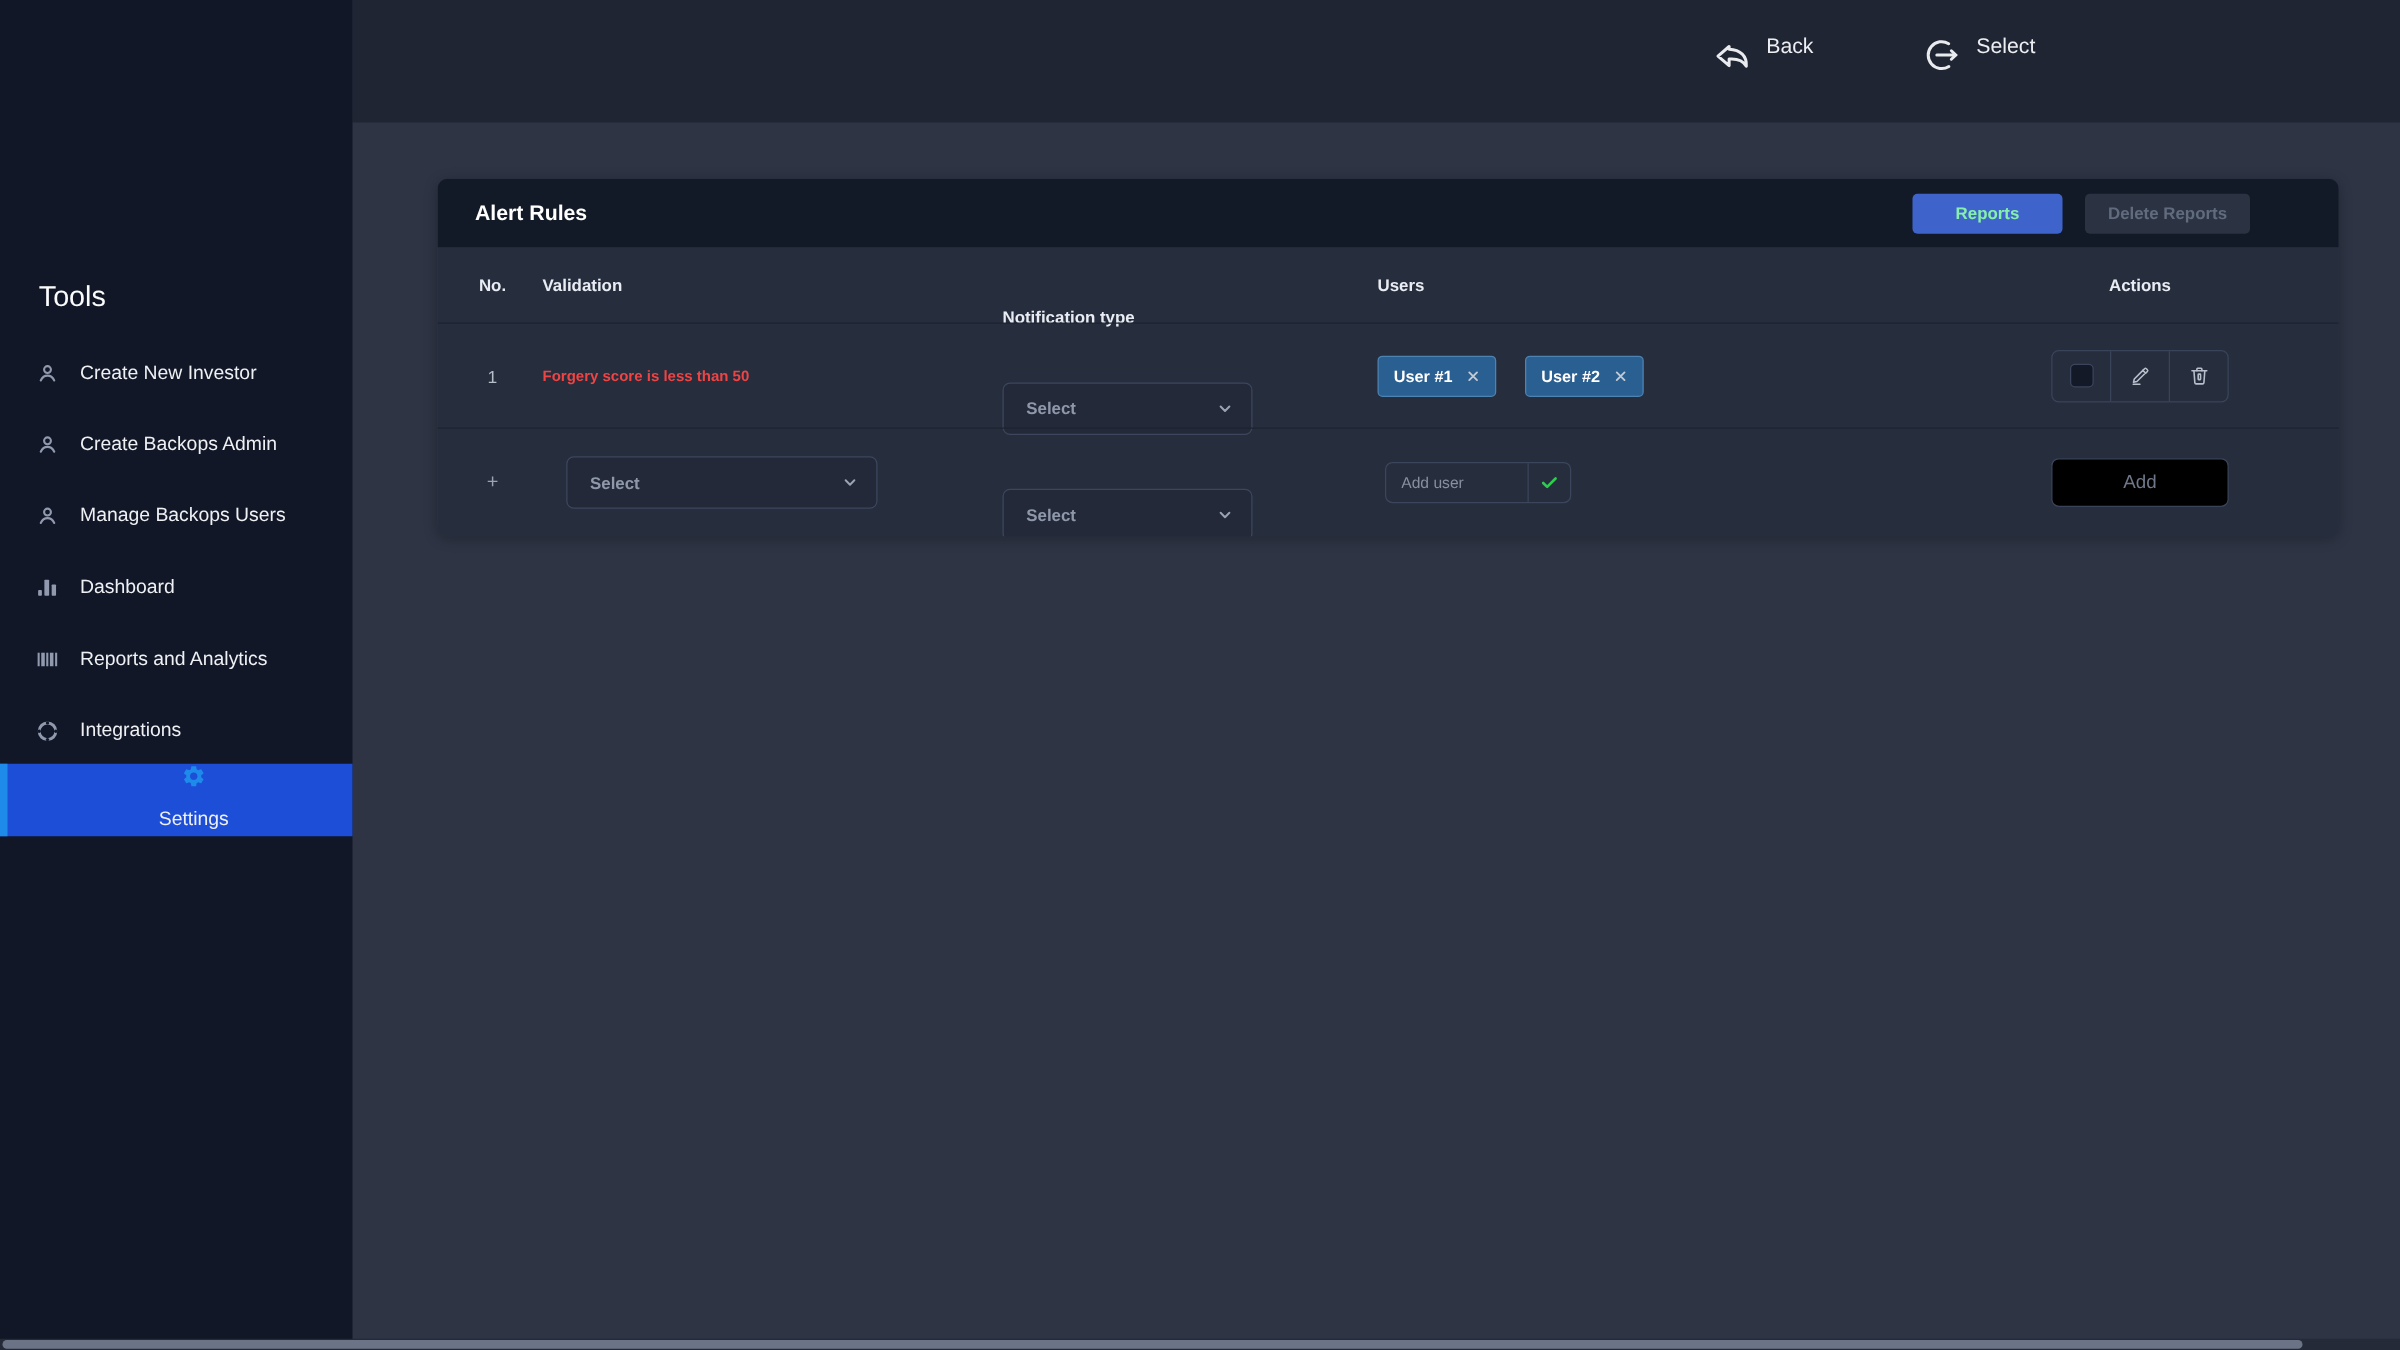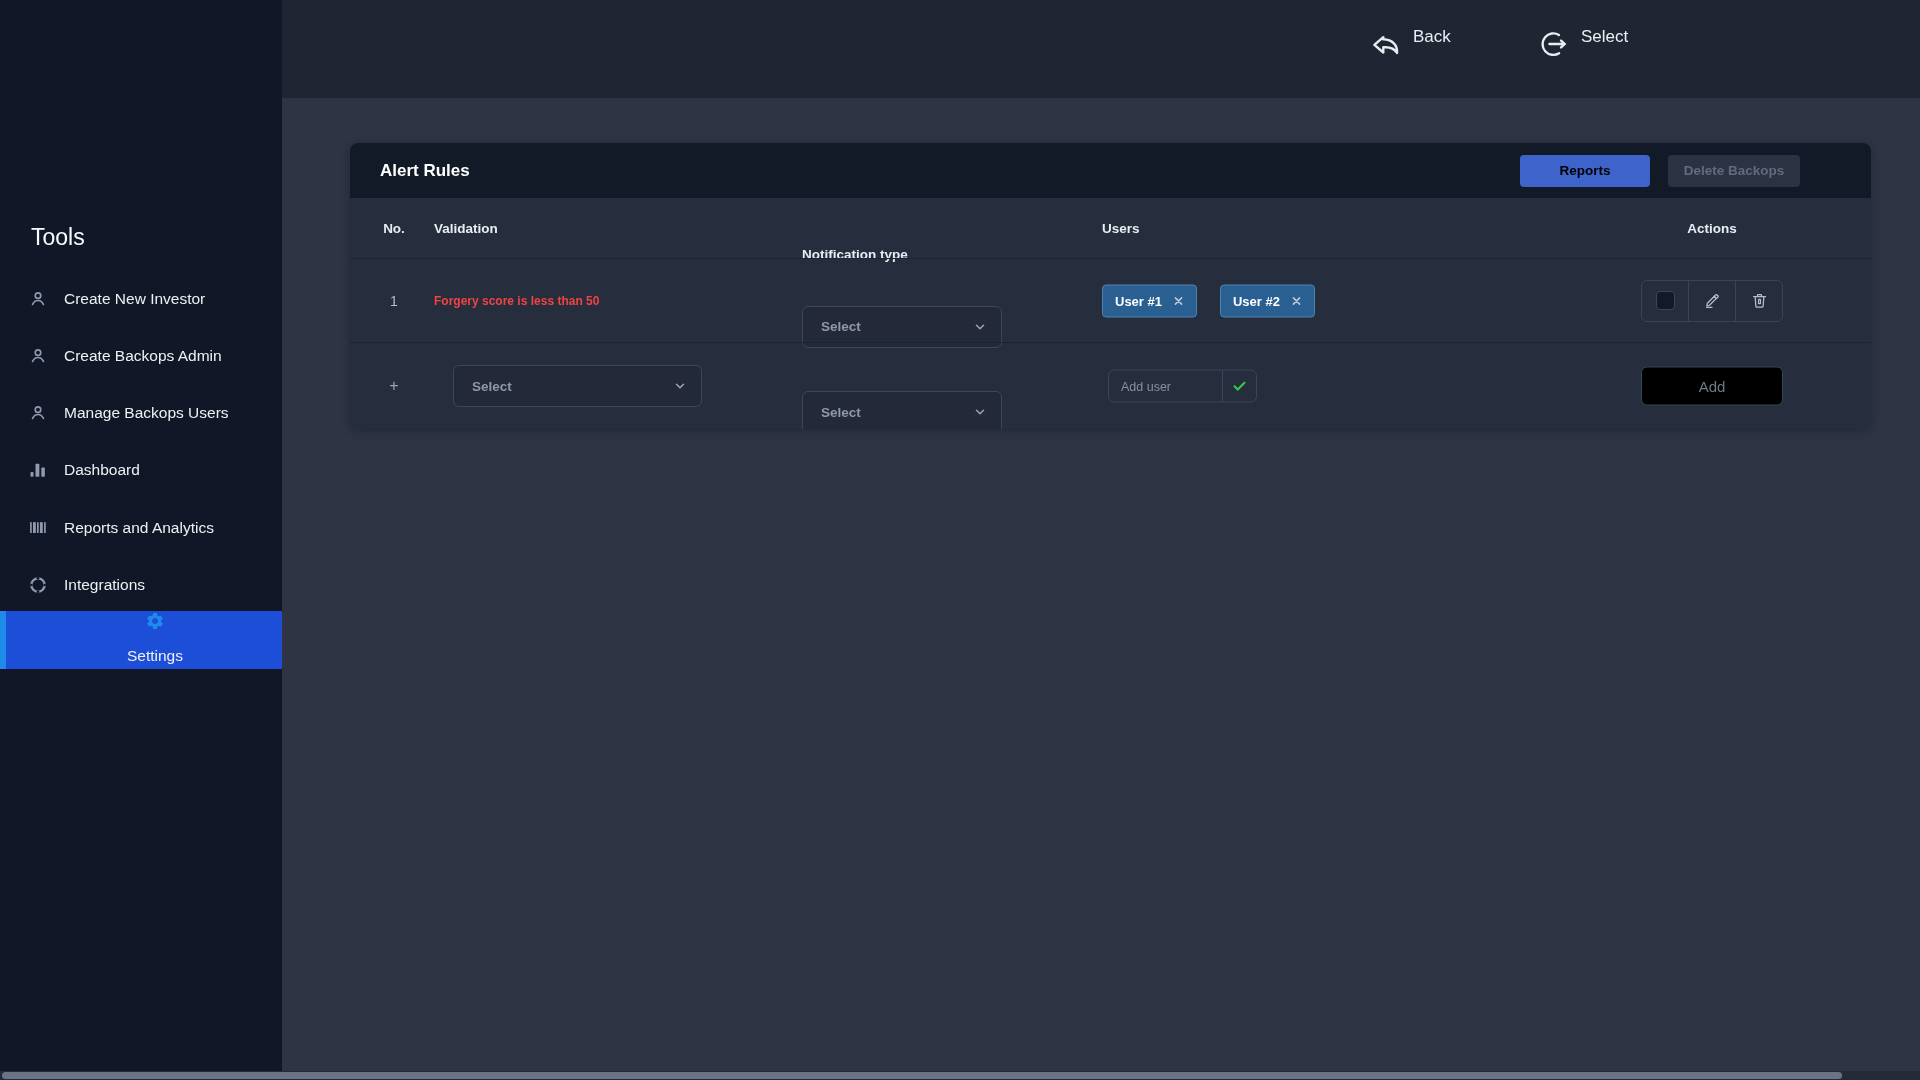--- a/index.html
+++ b/index.html
@@ -26,21 +26,21 @@
   .nav-item.active .nav-icon { color:#1e8bea; }
 
   
   .panel { position:absolute; left:350px; top:143px; width:1521px; height:286px; border-radius:8px;
            overflow:hidden; box-shadow:0 2px 10px rgba(0,0,0,.25); }
   .panel-header { height:55px; background:#131a27; display:flex; align-items:center;
                   padding:0 71px 0 30px; }
   .panel-title { color:#ffffff; font-size:17px; font-weight:700; }
   .hdr-buttons { margin-left:auto; display:flex; gap:18px; }
   .btn { border:none; border-radius:4px; font-size:13.5px; font-weight:700; cursor:pointer; }
-  .btn-reports { width:130px; height:32px; background:#3e64cb; color:#000000; }
+  .btn-reports { width:120px; height:32px; background:#3e64cb; color:#86efac; }
   .btn-delete  { width:132px; height:32px; background:#2b3342; color:#616b7e; }
 
   .table { height:231px; background:#262d3d; position:relative; }
   .t-row { position:absolute; left:0; width:100%; }
   .t-head { top:0; height:60px; }
   .t-r1 { top:60px; height:84px; border-top:1px solid #1d2330; }
   .t-r2 { top:144px; height:87px; border-top:1px solid #1d2330; }
   .cell { position:absolute; top:50%; transform:translateY(-50%); }
   .col-no    { left:26px; width:36px; text-align:center; }
   .col-val   { left:84px; }
@@ -183,21 +183,21 @@
     </span>
     <span>Settings</span>
   </div>
 </aside>
 
 <section class="panel">
   <header class="panel-header">
     <span class="panel-title">Alert Rules</span>
     <div class="hdr-buttons">
       <button class="btn btn-reports">Reports</button>
-      <button class="btn btn-delete">Delete Backops</button>
+      <button class="btn btn-delete">Delete Reports</button>
     </div>
   </header>
 
   <div class="table">
 
     <div class="t-row t-head">
       <span class="cell col-no th">No.</span>
       <span class="cell col-val th">Validation</span>
       <span class="cell col-notif th">Notification type</span>
       <span class="cell col-users th">Users</span>

